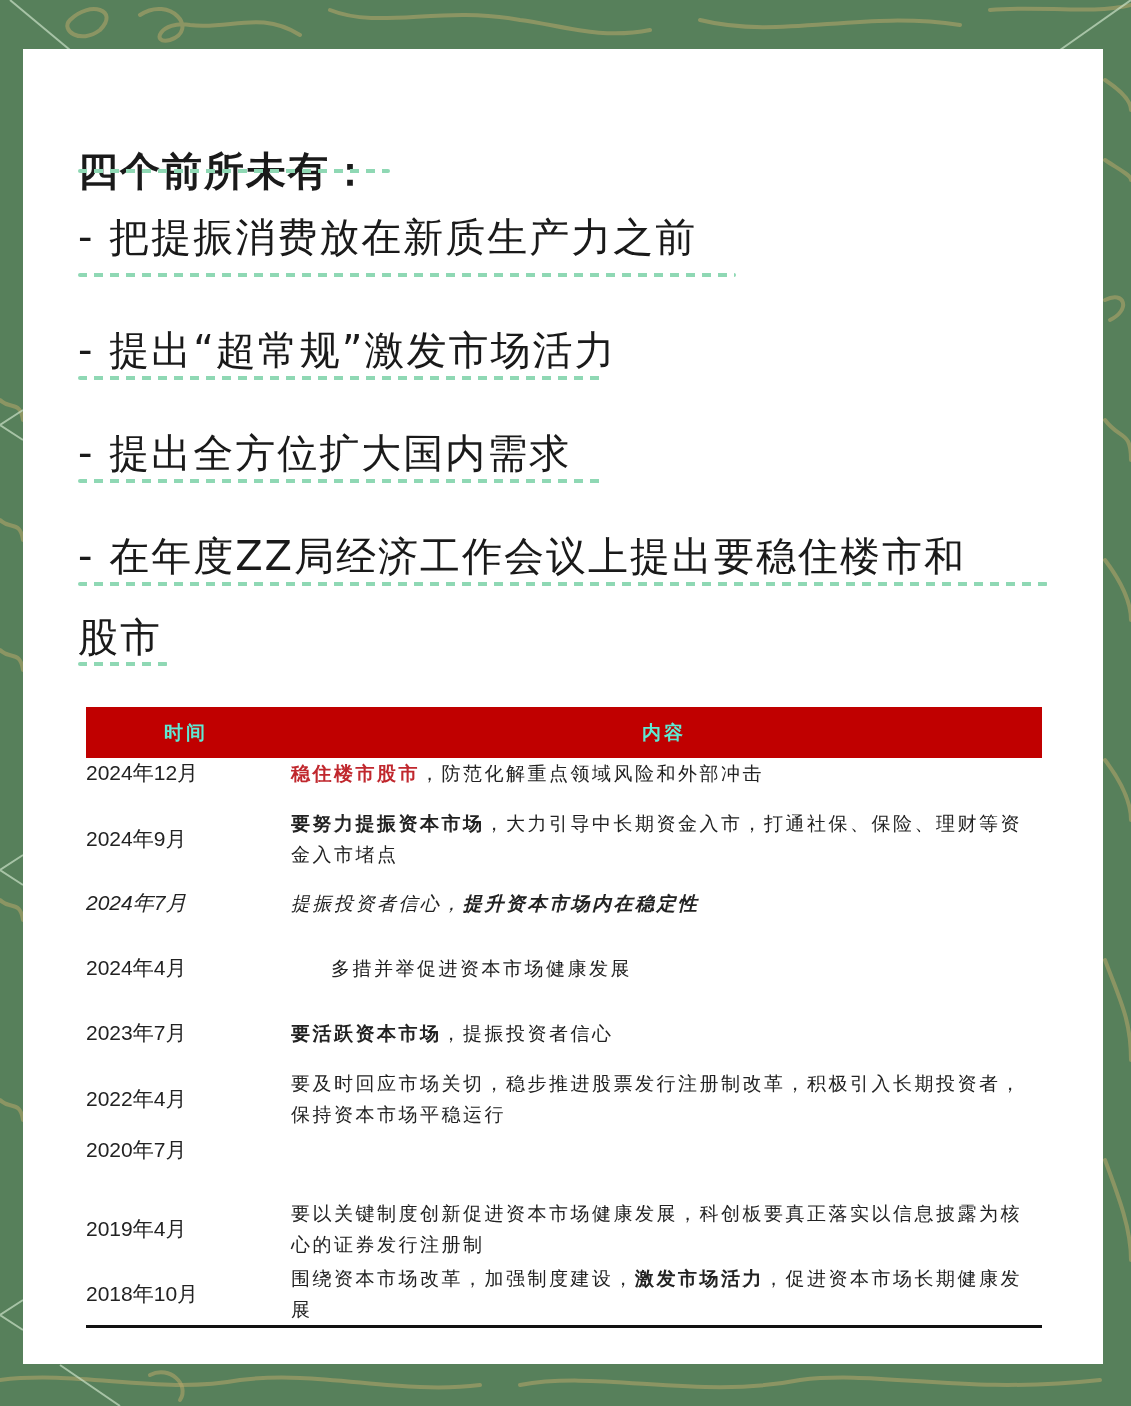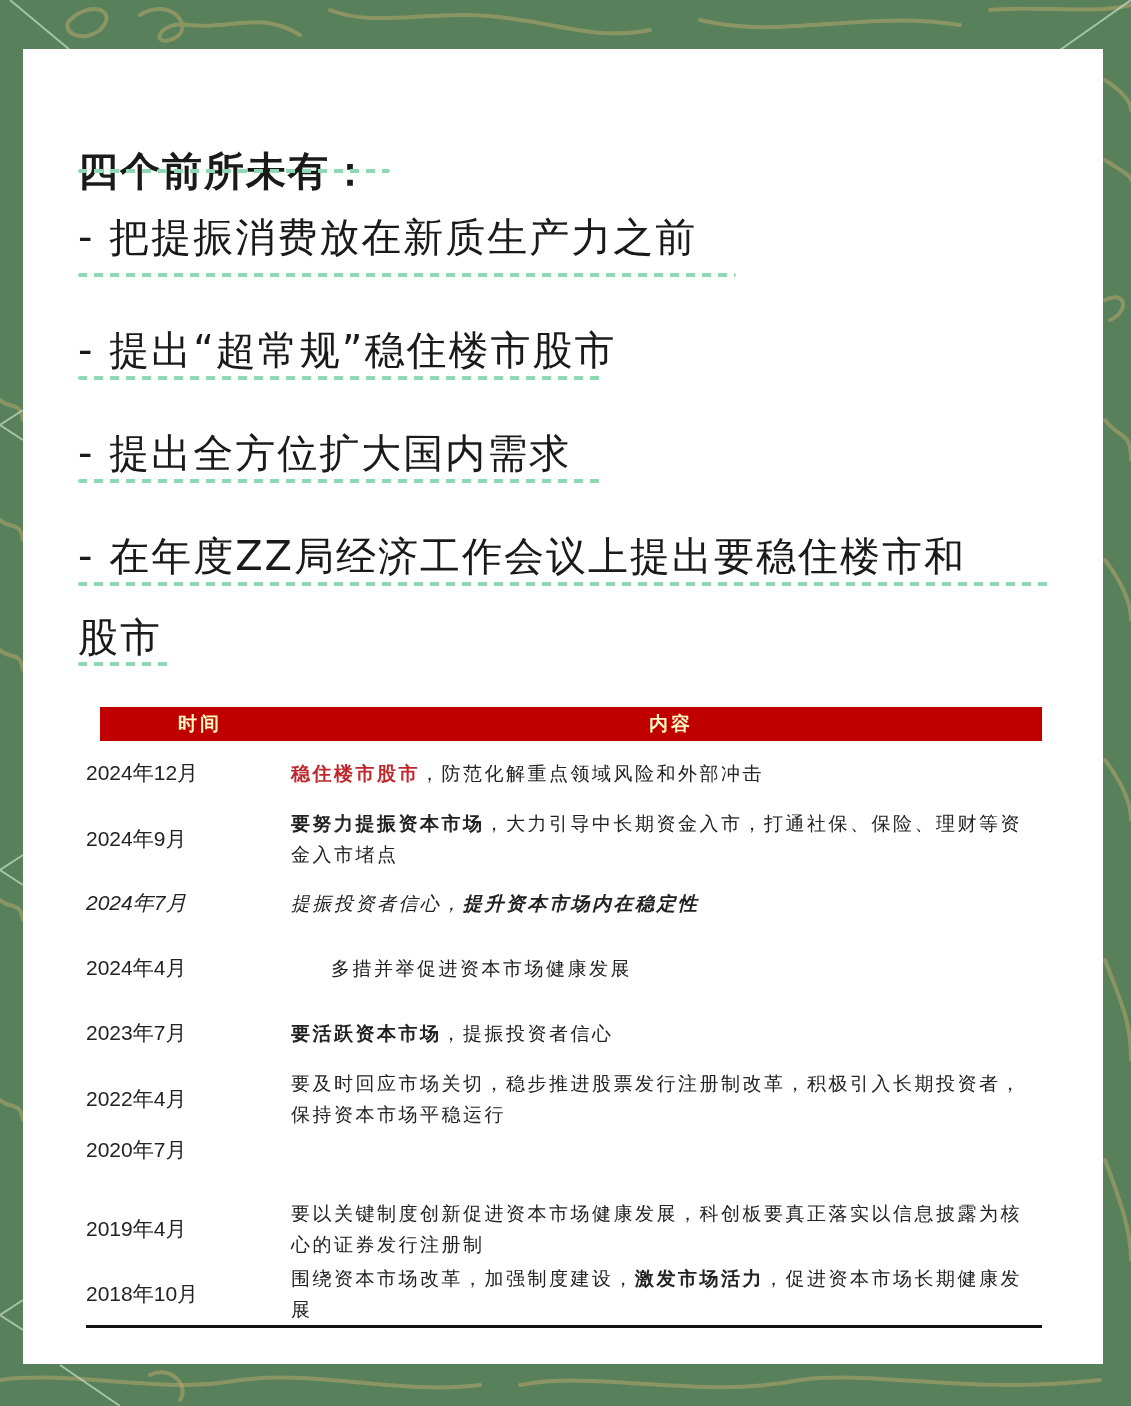--- a/index.html
+++ b/index.html
@@ -23,24 +23,23 @@
     font-size:40px; color:#1a1a1a; letter-spacing:2px; line-height:50px;
   }
   .dash-ul {
     position:absolute; height:4px;
     background-image: repeating-linear-gradient(90deg, #8fd8b4 0 9px, transparent 9px 16px);
     border-radius:2px;
   }
   
   .tbl { position:absolute; left:63px; top:657px; width:956px; }
   .tbl-head {
-    height:34px; background:#c00000; display:flex; align-items:center;
-    color:#fef9c3; font-family:"DejaVu Serif", serif; font-weight:bold; font-size:19px;
+    height:51px; background:#c00000; display:flex; align-items:center;
+    color:#5eead4; font-family:"DejaVu Serif", serif; font-weight:bold; font-size:19px;
     letter-spacing:3px;
-    margin-left:14px;
   }
   .th-time { width:200px; text-align:center; }
   .th-content { flex:1; text-align:center; }
   .row { position:absolute; left:0; width:956px; display:flex; align-items:center; }
   .cell-time {
     width:200px; text-align:left;
     font-family:"Liberation Sans", sans-serif; font-size:21px; color:#222;
   }
   .cell-content {
     flex:1; padding-left:5px; padding-right:10px;
@@ -91,21 +90,21 @@
 </svg>
 
 <div class="card"></div>
 
 <div class="heading" style="top:122px; left:78px;margin-top:24px;">四个前所未有：</div>
 <div class="dash-ul" style="left:78px; top:169px; width:312px;"></div>
 
 <div class="point" style="left:78px; top:212px;">- 把提振消费放在新质生产力之前</div>
 <div class="dash-ul" style="left:78px; top:273px; width:658px;"></div>
 
-<div class="point" style="left:78px; top:325px;">- 提出“超常规”稳住楼市股市</div>
+<div class="point" style="left:78px; top:325px;">- 提出“超常规”激发市场活力</div>
 <div class="dash-ul" style="left:78px; top:376px; width:528px;"></div>
 
 <div class="point" style="left:78px; top:428px;">- 提出全方位扩大国内需求</div>
 <div class="dash-ul" style="left:78px; top:479px; width:528px;"></div>
 
 <div class="point" style="left:78px; top:531px;">- 在年度ZZ局经济工作会议上提出要稳住楼市和</div>
 <div class="dash-ul" style="left:78px; top:582px; width:970px;"></div>
 
 <div class="point" style="left:78px; top:612px;">股市</div>
 <div class="dash-ul" style="left:78px; top:662px; width:90px;"></div>

